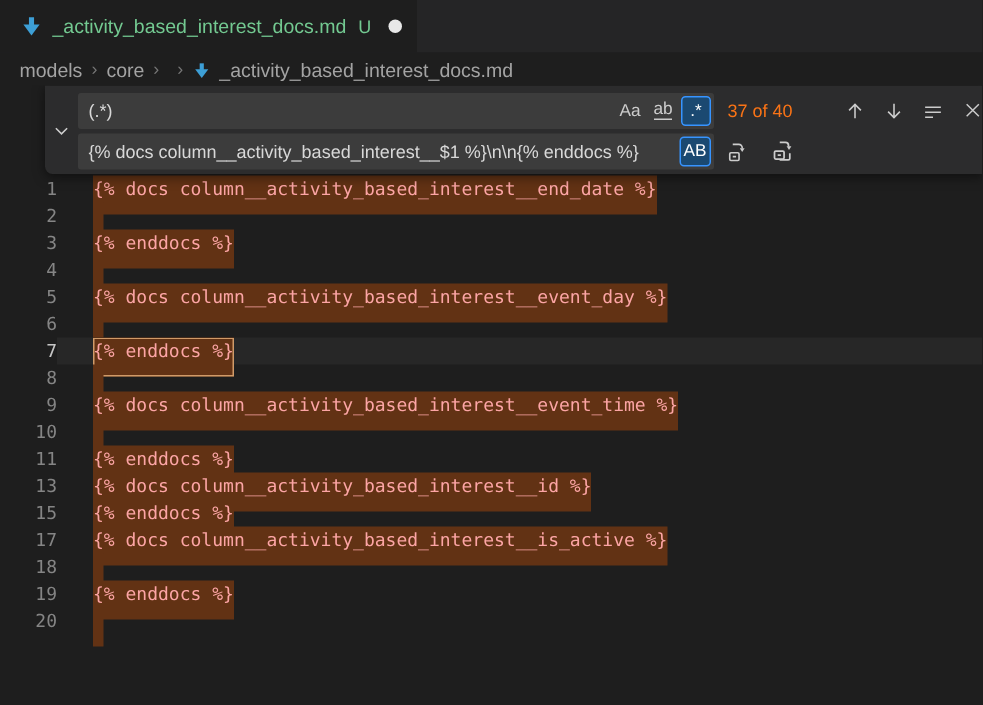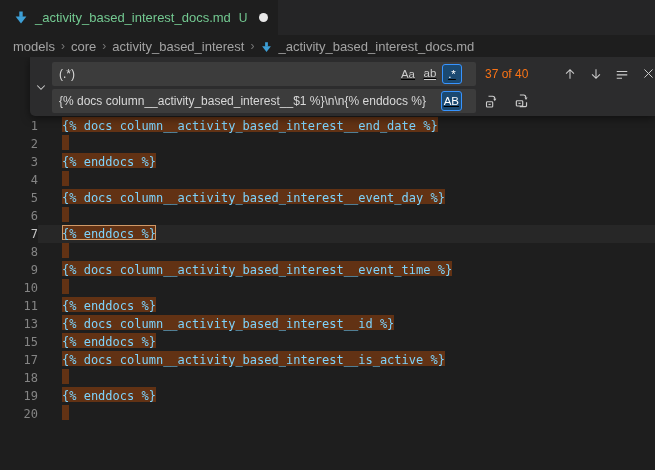--- a/index.html
+++ b/index.html
@@ -24,41 +24,41 @@
   .crumb-file { display:flex; align-items:center; }
 
   
   .editor { position:relative; height:413px; background:#1e1e1e; overflow:hidden; }
 
   .code { position:absolute; inset:0; padding-top:60px; }
   .line { display:flex; height:18px; font-family:"DejaVu Sans Mono", monospace;
           font-size:12px; line-height:18px; }
   .gutter { width:38px; flex:none; text-align:right; color:#858585; }
   .lbody { flex:1; padding-left:24px; }
-  .hl { display:inline-block; white-space:pre; color:#7dd3fc; height:15px; }
+  .hl { display:inline-block; white-space:pre; color:#fca5a5; height:26px; }
   .line.match .hl, .line.current-match .hl, .line.empty-match .hl { background:#623214; }
   .line.empty-match .hl { width:7px; }
   .line.current-match .lbody { background:#272727; }
   .line.current-match .hl { box-shadow: inset 0 0 0 1px #d09a68; }
   .line.current-match .gutter { color:#c6c6c6; }
 
   
   .find-widget { position:absolute; top:0; left:30px; right:0; height:59px;
                  background:#2c2c2d; border-bottom-left-radius:5px;
                  box-shadow:0 2px 8px rgba(0,0,0,.5); display:flex; z-index:10; }
   .toggle-col { width:22px; flex:none; display:flex; align-items:center; justify-content:center;
                 cursor:pointer; }
   .fw-main { flex:1; padding-top:4px; }
   .fw-row { display:flex; align-items:center; height:25px; }
   .fw-row + .fw-row { margin-top:2px; }
   .fw-input { width:424px; flex:none; height:24px; background:#3c3c3c; border-radius:2px;
               display:flex; align-items:center; padding-left:7px; position:relative; }
   .fw-input-text { flex:1; font-size:12px; color:#d8d8d8; white-space:pre;
                    overflow:hidden; }
-  .fw-opts { display:flex; gap:2px; margin-right:14px;text-decoration:underline; }
+  .fw-opts { display:flex; gap:2px; margin-right:2px; }
   .opt { min-width:20px; height:20px; border-radius:3px; display:flex; align-items:center;
          justify-content:center; color:#cccccc; font-size:11.5px; cursor:pointer; padding:0 2px; }
   .opt-underline { border-bottom:1px solid #cccccc; line-height:11px; }
   .opt.active { background:#1b4971; border:1px solid #3794ff; color:#ffffff; }
   .fw-results { margin-left:9px; font-size:12px; color:#f97316; white-space:nowrap; min-width:58px; }
   .fw-btns { display:flex; align-items:center; margin-left:16px; gap:4px; }
   .fw-btn { width:22px; height:22px; display:flex; align-items:center; justify-content:center;
             border-radius:4px; cursor:pointer; color:#cccccc; }
   .fw-btn svg { display:block; }
   .replace-btns { display:flex; align-items:center; margin-left:5px; gap:8px; }
@@ -76,21 +76,20 @@
     <span class="tab-git">U</span>
     <span class="tab-dot"></span>
   </div>
 </div>
 
 <div class="breadcrumbs">
   <span class="crumb">models</span>
   <span class="crumb-sep">›</span>
   <span class="crumb">core</span>
   <span class="crumb-sep">›</span>
-  <span class="crumb">activity_based_interest</span>
   <span class="crumb-sep">›</span>
   <span class="crumb crumb-file">
     <svg class="crumb-icon" viewBox="0 0 16 16">
       <rect x="6.3" y="1.5" width="3.4" height="5.4" fill="#3d9fd6"></rect>
       <polygon points="2.6,6.4 13.4,6.4 8,13.6" fill="#3d9fd6"></polygon>
     </svg>
     <span>_activity_based_interest_docs.md</span>
   </span>
 </div>
 

